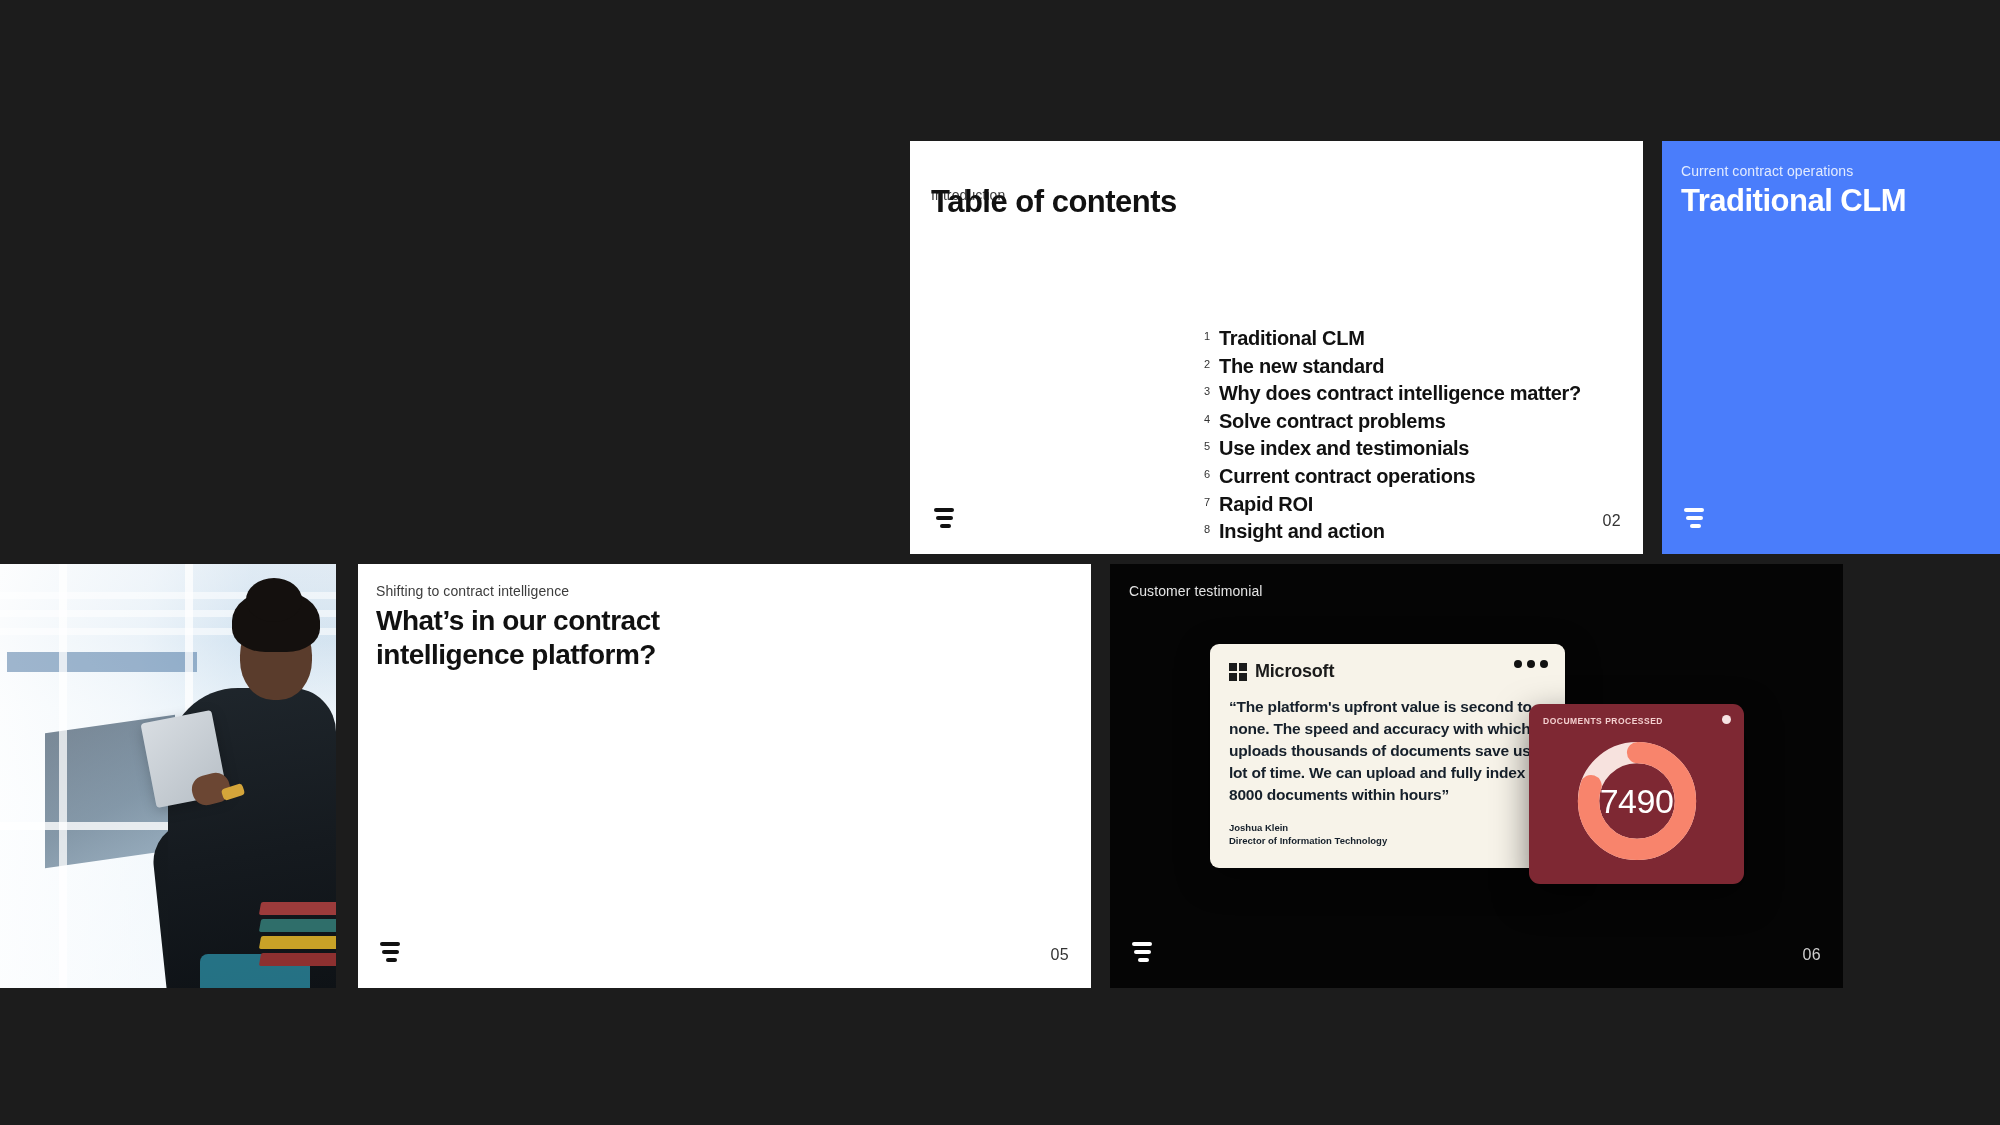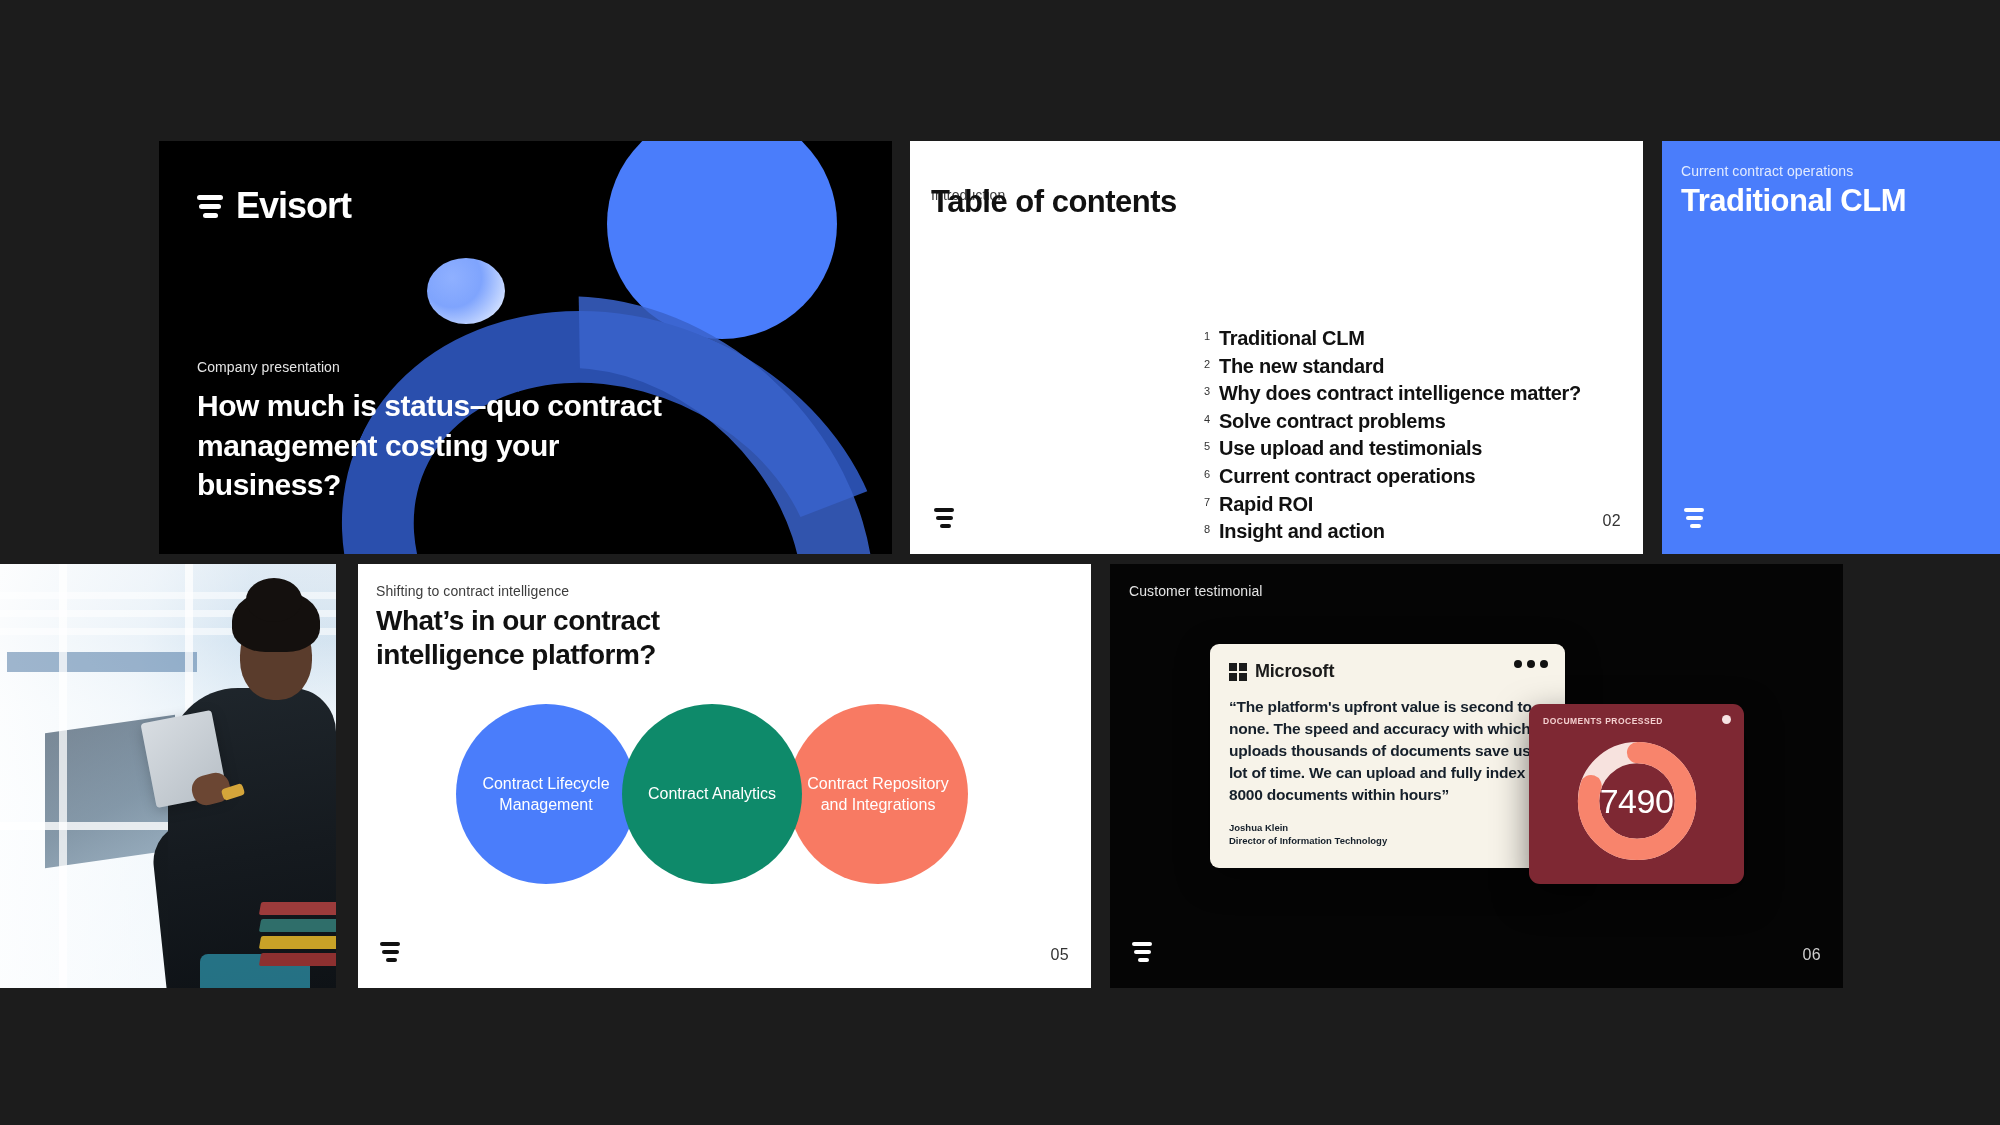--- a/index.html
+++ b/index.html
@@ -220,38 +220,20 @@
   #slide6 .mark i:nth-child(1){ width:20px; height:4px; }
   #slide6 .mark i:nth-child(2){ width:17px; height:4px; }
   #slide6 .mark i:nth-child(3){ width:11px; height:4px; }
   #slide6 .pagenum { right:22px; bottom:24px; color:#cfcfcf; }
 </style>
 </head>
 <body>
 
 <div class="stage">
 
-  <div class="slide" id="slide1">
-    <div class="bigcircle"></div>
-    <div class="swoosh"></div>
-    <div class="swoosh-shade"></div>
-    <div class="blob"></div>
-
-    <div class="logo-row">
-      <span class="mark">
-          <i></i>
-          <i></i>
-          <i></i>
-        </span>
-      <span class="wordmark">Evisort</span>
-    </div>
-
-    <div class="eyebrow">Company presentation</div>
-    <div class="slide-title">How much is status–quo contract management costing your business?</div>
-  </div>
 
   <div class="slide" id="slide2">
     <div class="eyebrow">Introduction</div>
     <div class="slide-title">Table of contents</div>
 
     <div class="toc">
       <div class="toc-row">
         <span class="toc-num">1</span>
         <span class="toc-label">Traditional CLM</span>
       </div>
@@ -262,21 +244,21 @@
       <div class="toc-row">
         <span class="toc-num">3</span>
         <span class="toc-label">Why does contract intelligence matter?</span>
       </div>
       <div class="toc-row">
         <span class="toc-num">4</span>
         <span class="toc-label">Solve contract problems</span>
       </div>
       <div class="toc-row">
         <span class="toc-num">5</span>
-        <span class="toc-label">Use upload and testimonials</span>
+        <span class="toc-label">Use index and testimonials</span>
       </div>
       <div class="toc-row">
         <span class="toc-num">6</span>
         <span class="toc-label">Current contract operations</span>
       </div>
       <div class="toc-row">
         <span class="toc-num">7</span>
         <span class="toc-label">Rapid ROI</span>
       </div>
       <div class="toc-row">
@@ -333,31 +315,20 @@
         <span style="background:#c9a227;"></span>
         <span style="background:#8d3030;"></span>
       </div>
     </div>
   </div>
 
   <div class="slide" id="slide5">
     <div class="eyebrow">Shifting to contract intelligence</div>
     <div class="slide-title">What’s in our contract intelligence platform?</div>
 
-    <div class="venn">
-      <div class="circ c1">
-        <span>Contract Lifecycle Management</span>
-      </div>
-      <div class="circ c3">
-        <span>Contract Repository and Integrations</span>
-      </div>
-      <div class="circ c2">
-        <span>Contract Analytics</span>
-      </div>
-    </div>
 
     <span class="mark">
         <i></i>
         <i></i>
         <i></i>
       </span>
     <span class="pagenum">05</span>
   </div>
 
   <div class="slide" id="slide6">

